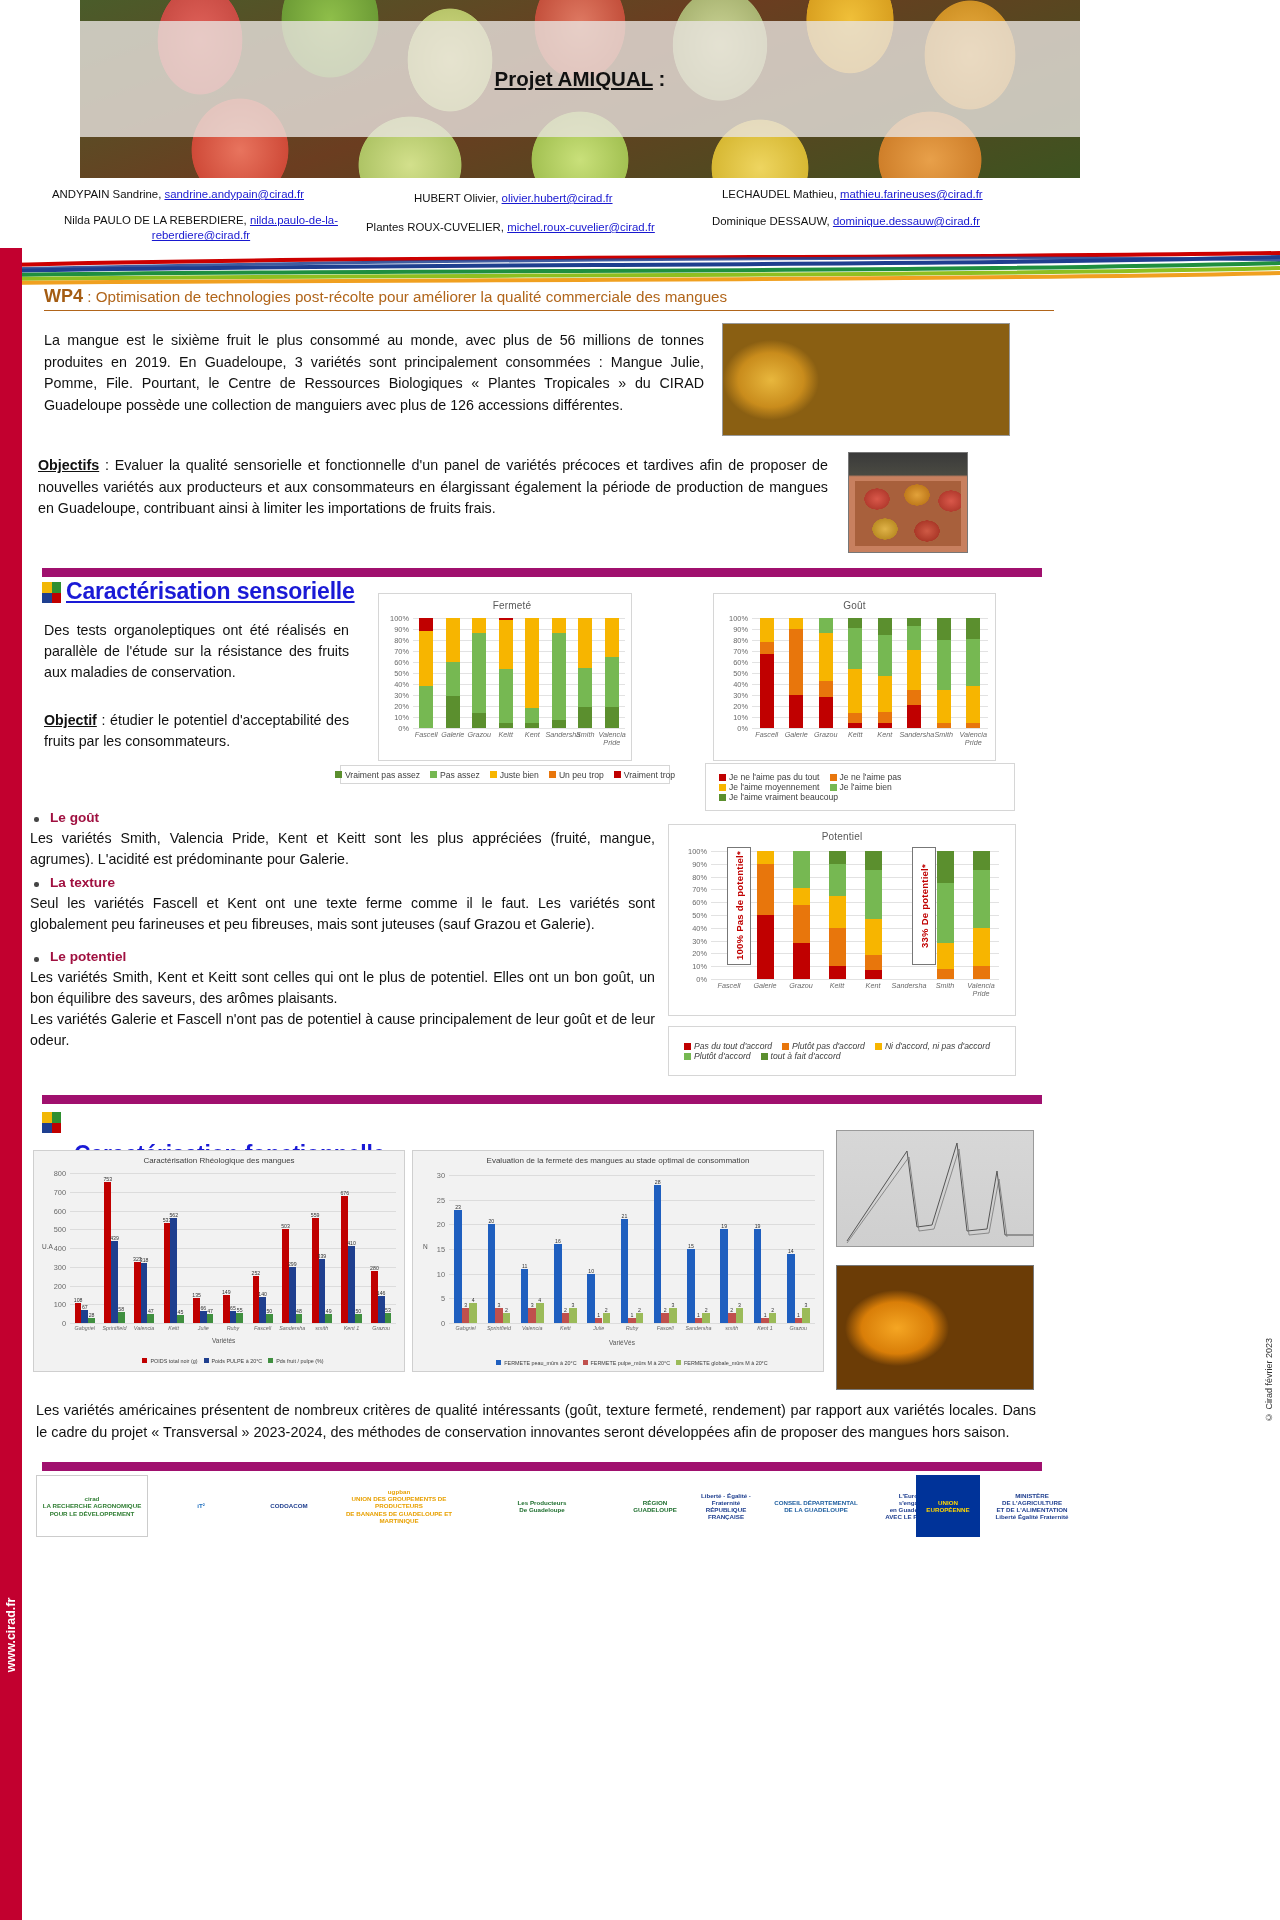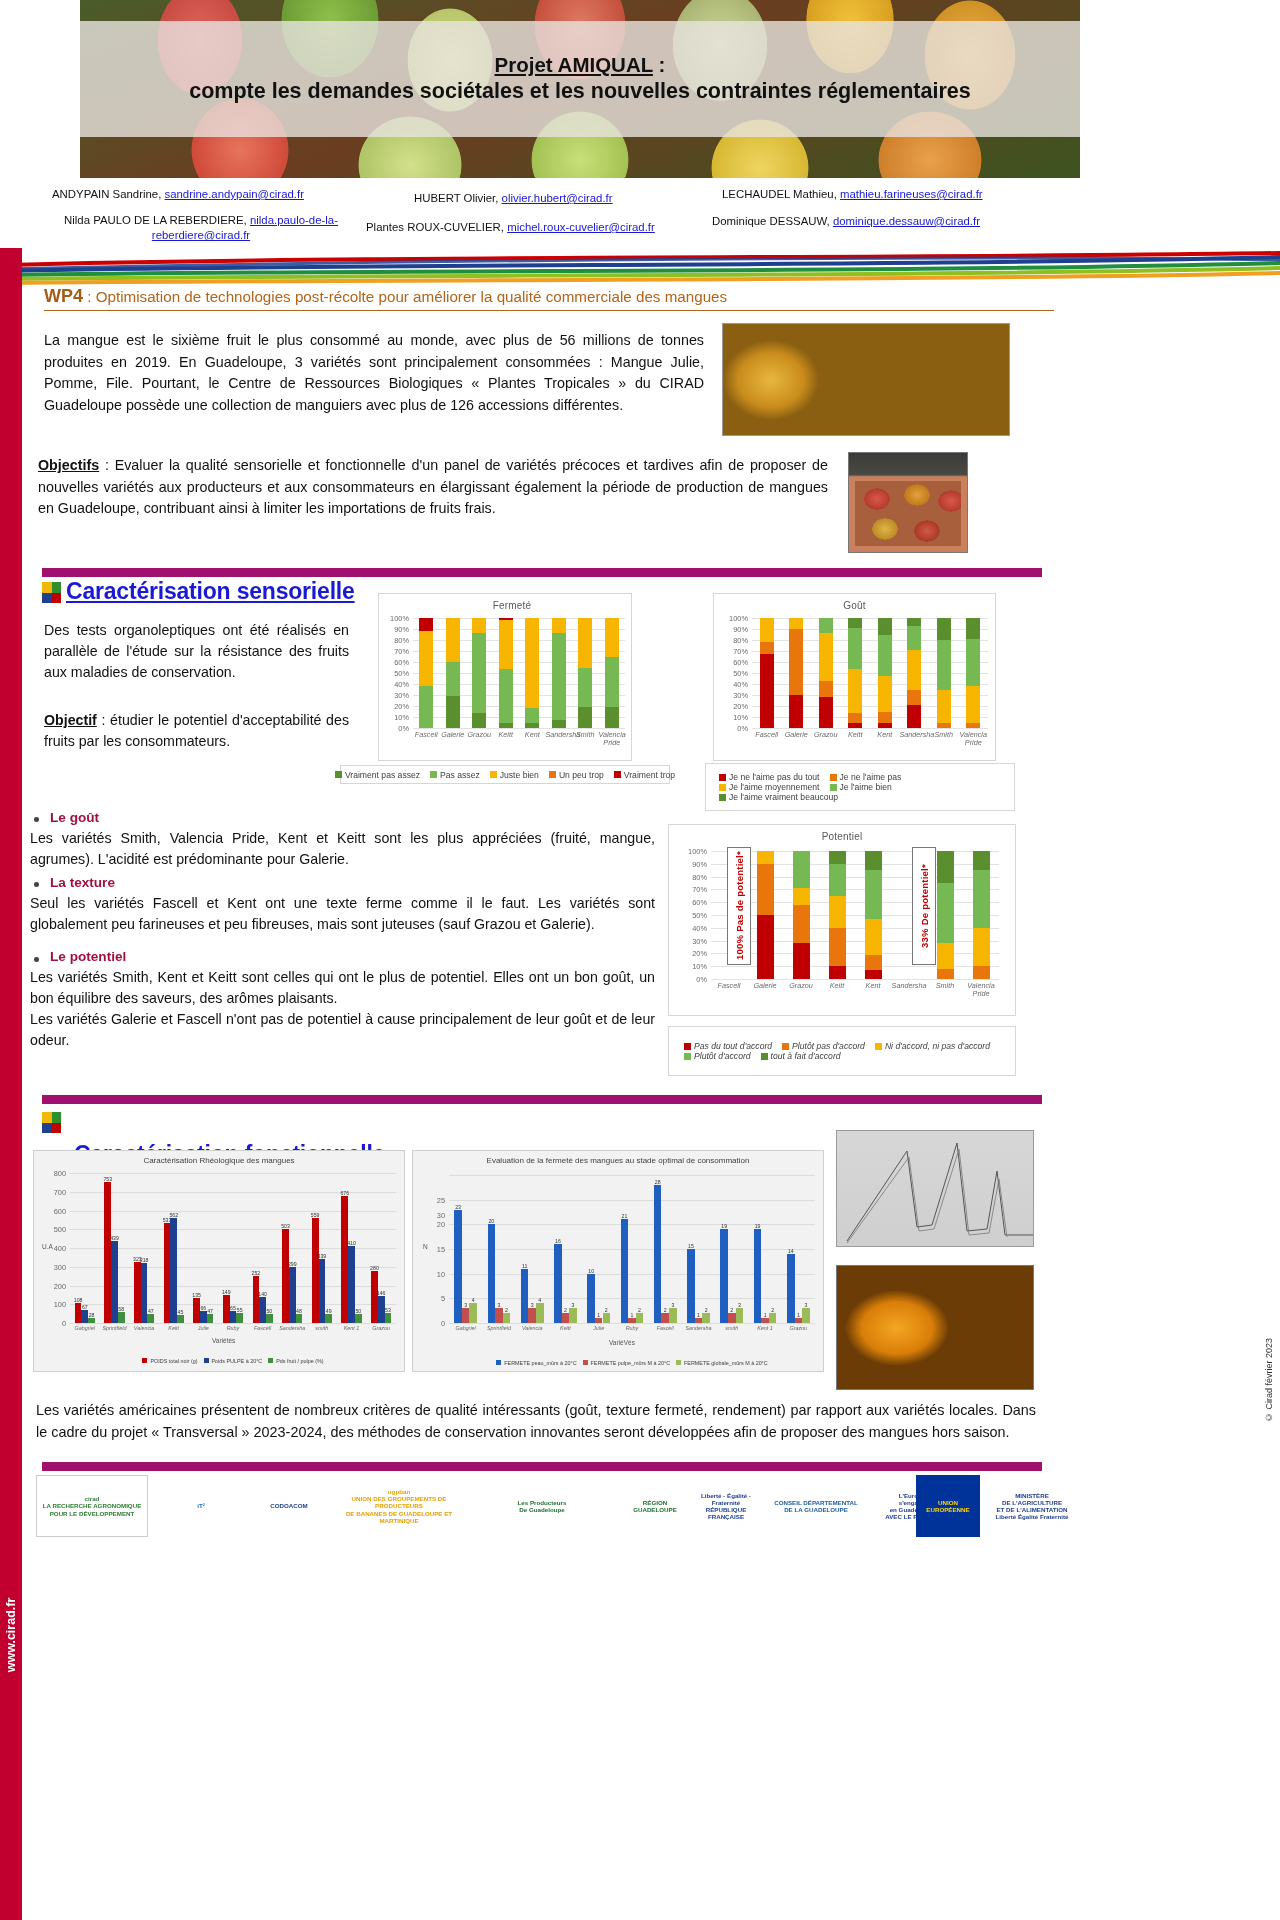--- a/index.html
+++ b/index.html
@@ -185,21 +185,20 @@
           font-size:7.5px; color:#333; text-align:center; overflow:hidden; }
 </style>
 </head>
 <body>
 
 <div class="banner">
   <div class="banner-overlay">
     <div class="banner-title-line first">
       <span class="banner-title-main">Projet AMIQUAL</span><span> :</span>
     </div>
-    <div class="banner-title-line">compte les demandes sociétales et les nouvelles contraintes réglementaires</div>
   </div>
 </div>
 
 <div class="authors">
   <div class="author" style="left:52px; top:8px;">
     <span>ANDYPAIN Sandrine, </span><span class="mail">sandrine.andypain@cirad.fr</span>
   </div>
   <div class="author" style="left:414px; top:12px;">
     <span>HUBERT Olivier, </span><span class="mail">olivier.hubert@cirad.fr</span>
   </div>
@@ -795,21 +794,21 @@
       <div style="position: absolute; left: 353.145px; bottom: 0px; width: 7.56198px; height: 14.8px; background: rgb(155, 187, 89);"></div>
       <div class="datalabel" style="left: 356.926px; top: 127.2px;">3</div>
     </div>
   <div id="ferm2-y" class="ylabels" style="left:6px; top:24px; width:26px; height:148px;">
       <div style="top: 148px;">0</div>
       <div style="top: 123.333px;">5</div>
       <div style="top: 98.6667px;">10</div>
       <div style="top: 74px;">15</div>
       <div style="top: 49.3333px;">20</div>
       <div style="top: 24.6667px;">25</div>
-      <div style="top: 0px; margin-top: 40px;">30</div>
+      <div style="top: 0px;">30</div>
     </div>
   <div id="ferm2-x" class="xlabels" style="left: 36px; top: 174px; width: 366px; justify-content: space-around;">
       <div style="width: 9.09091%; font-size: 5.4px;">Gabgriel</div>
       <div style="width: 9.09091%; font-size: 5.4px;">Sprintfield</div>
       <div style="width: 9.09091%; font-size: 5.4px;">Valencia</div>
       <div style="width: 9.09091%; font-size: 5.4px;">Keitt</div>
       <div style="width: 9.09091%; font-size: 5.4px;">Julie</div>
       <div style="width: 9.09091%; font-size: 5.4px;">Ruby</div>
       <div style="width: 9.09091%; font-size: 5.4px;">Fascell</div>
       <div style="width: 9.09091%; font-size: 5.4px;">Sandersha</div>

